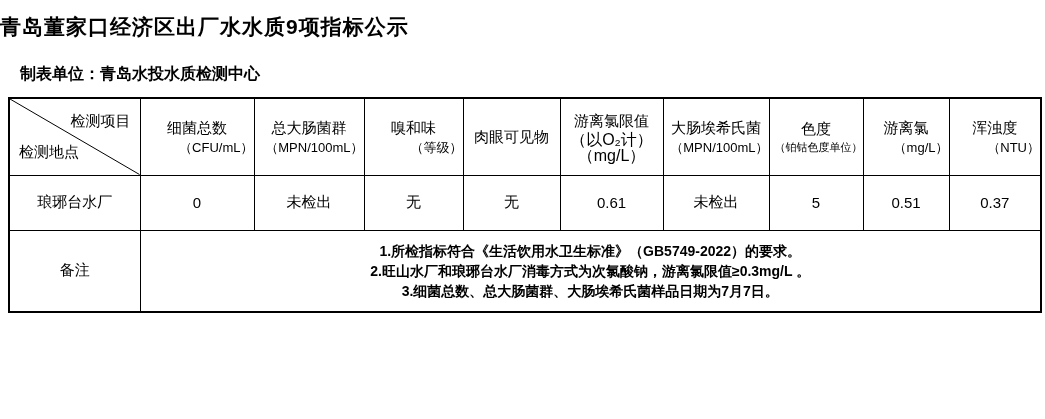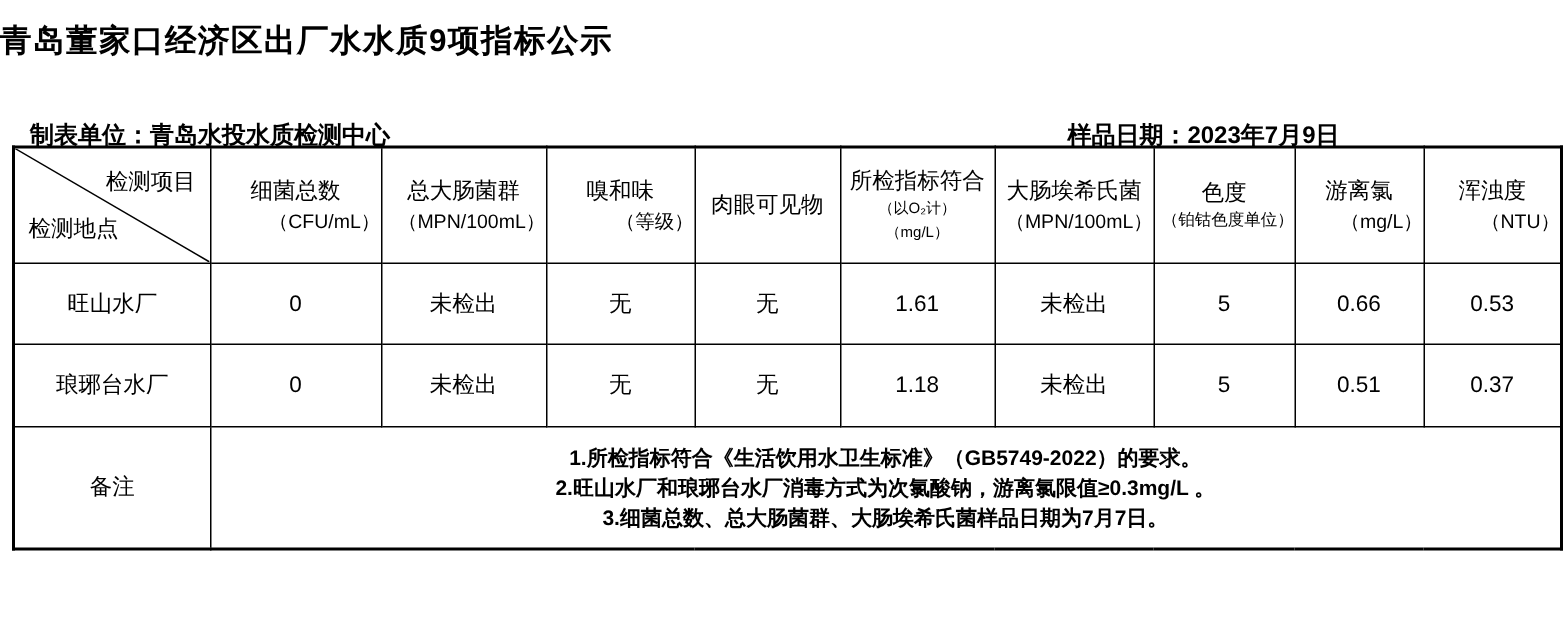--- a/index.html
+++ b/index.html
@@ -12,21 +12,21 @@
     color:#000;
   }
   .page-title{
     position:absolute;top:13px;left:0;width:100%;
     font-size:21px;font-weight:bold;
     letter-spacing:1px;
   }
   .meta-row{
     position:absolute;top:64px;left:20px;right:152px;
     display:flex;justify-content:space-between;
-    font-size:16px;font-weight:bold;margin-top:16px;
+    font-size:16px;font-weight:bold;
   }
   table.wq{
     position:absolute;top:97px;left:8px;
     width:1032px;
     border-collapse:collapse;table-layout:fixed;
     border:2px solid #000;
   }
   table.wq th, table.wq td{
     border:1px solid #000;
     padding:0;
@@ -34,38 +34,37 @@
     font-weight:normal;
     overflow:hidden;
   }
   tr.hdr{height:77px;}
   tr.r0{height:54px;}
   tr.r1{height:55px;}
   tr.r2{height:58px;}
   tr.rem{height:82px;}
   .ct{font-size:15px;line-height:22px;}
   .cu{font-size:13px;line-height:18px;text-align:right;}
-  .cu2{font-size:10px;line-height:16px;}
+  .cu2{font-size:16px;line-height:16px;}
   .cu-small{font-size:11px;line-height:15px;text-align:right;}
   td.val, td.rowlabel{font-size:15px;}
   th.corner{position:relative;}
   .diag{position:absolute;top:0;left:0;width:100%;height:100%;display:block;}
   .corner-top{position:absolute;top:13px;right:9px;font-size:15px;}
   .corner-bottom{position:absolute;bottom:13px;left:9px;font-size:15px;}
   td.remarks{text-align:left;vertical-align:middle;padding:4px 6px 4px 4px;}
   td.remarks div{font-size:14px;line-height:20px;white-space:nowrap;font-weight:bold;}
 </style>
 </head>
 <body>
 
 <div class="page-title">青岛董家口经济区出厂水水质9项指标公示</div>
 
 <div class="meta-row">
   <span>制表单位：青岛水投水质检测中心</span>
-  <span>样品日期：2023年7月9日</span>
 </div>
 
 <table class="wq">
   <colgroup>
     <col style="width:131px">
       <col style="width:114px">
       <col style="width:110px">
     <col style="width:99px">
       <col style="width:97px">
       <col style="width:103px">
@@ -92,21 +91,21 @@
         <div class="cu">（MPN/100mL）</div>
       </th>
       <th>
         <div class="ct">嗅和味</div>
         <div class="cu">（等级）</div>
       </th>
       <th>
         <div class="ct">肉眼可见物</div>
       </th>
       <th>
-        <div class="ct">所检指标符合</div>
+        <div class="ct">游离氯限值</div>
         <div class="cu2">（以O₂计）</div>
         <div class="cu2">（mg/L）</div>
       </th>
       <th>
         <div class="ct">大肠埃希氏菌</div>
         <div class="cu">（MPN/100mL）</div>
       </th>
       <th>
         <div class="ct">色度</div>
         <div class="cu-small">（铂钴色度单位）</div>
@@ -115,39 +114,27 @@
         <div class="ct">游离氯</div>
         <div class="cu">（mg/L）</div>
       </th>
       <th>
         <div class="ct">浑浊度</div>
         <div class="cu">（NTU）</div>
       </th>
     </tr>
   </thead>
   <tbody>
-    <tr class="r0">
-      <td class="rowlabel">旺山水厂</td>
-      <td class="val">0</td>
-      <td class="val">未检出</td>
-      <td class="val">无</td>
-      <td class="val">无</td>
-      <td class="val">1.61</td>
-      <td class="val">未检出</td>
-      <td class="val">5</td>
-      <td class="val">0.66</td>
-      <td class="val">0.53</td>
-    </tr>
     <tr class="r1">
       <td class="rowlabel">琅琊台水厂</td>
       <td class="val">0</td>
       <td class="val">未检出</td>
       <td class="val">无</td>
       <td class="val">无</td>
-      <td class="val">1.18</td>
+      <td class="val">0.61</td>
       <td class="val">未检出</td>
       <td class="val">5</td>
       <td class="val">0.51</td>
       <td class="val">0.37</td>
     </tr>
     <tr class="rem">
       <td class="rowlabel">备注</td>
       <td class="remarks" colspan="9">
         <div>1.所检指标符合《生活饮用水卫生标准》（GB5749-2022）的要求。</div>
         <div>2.旺山水厂和琅琊台水厂消毒方式为次氯酸钠，游离氯限值≥0.3mg/L 。</div>

